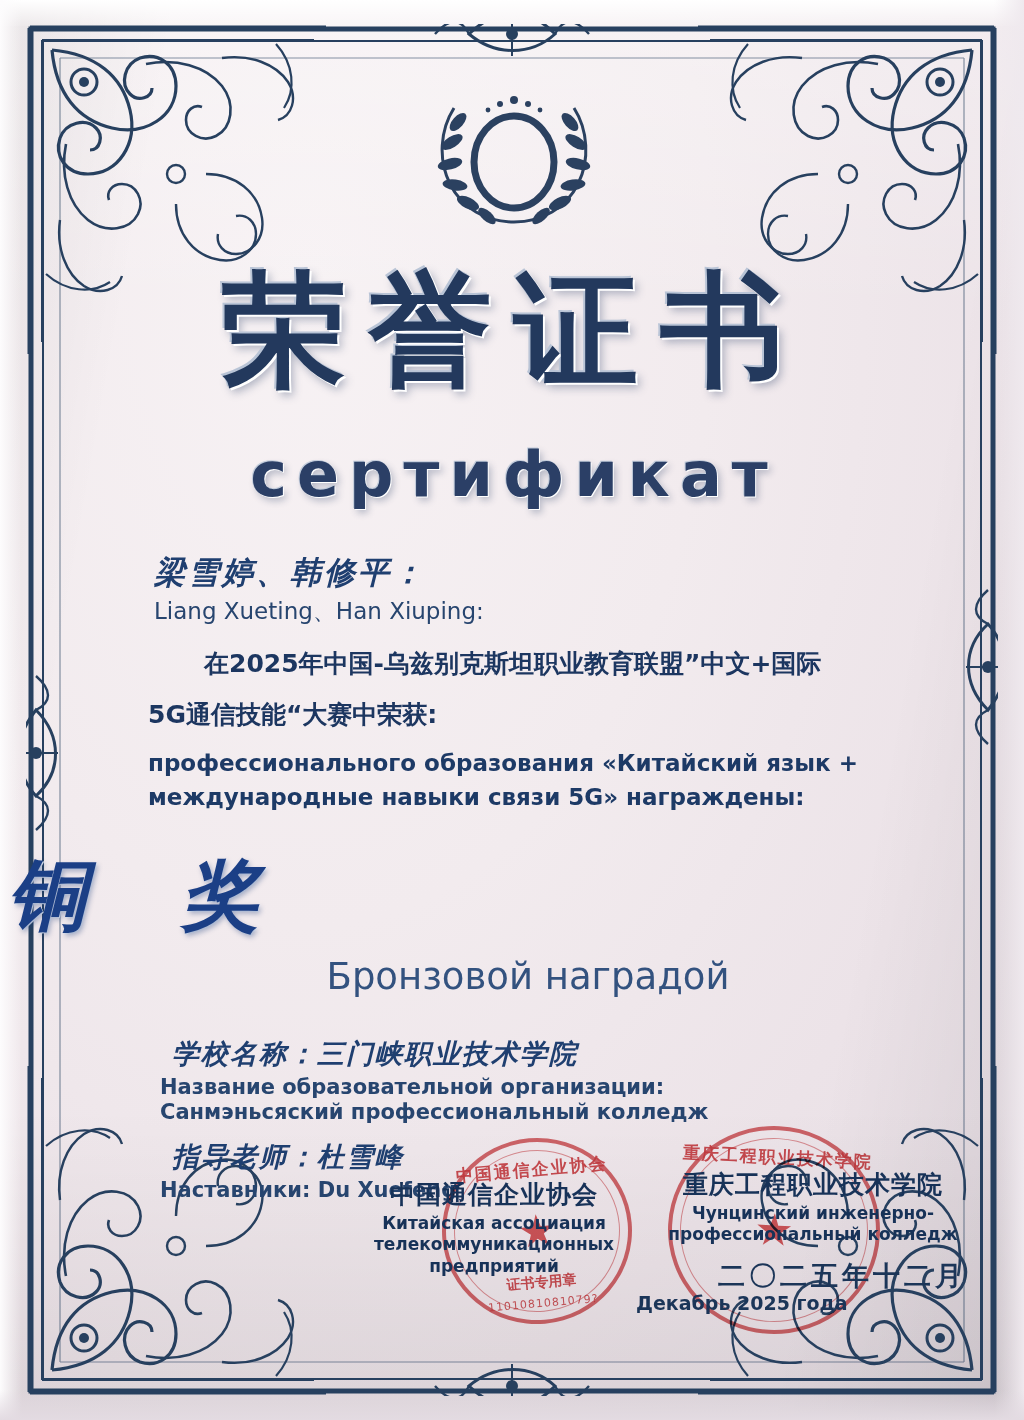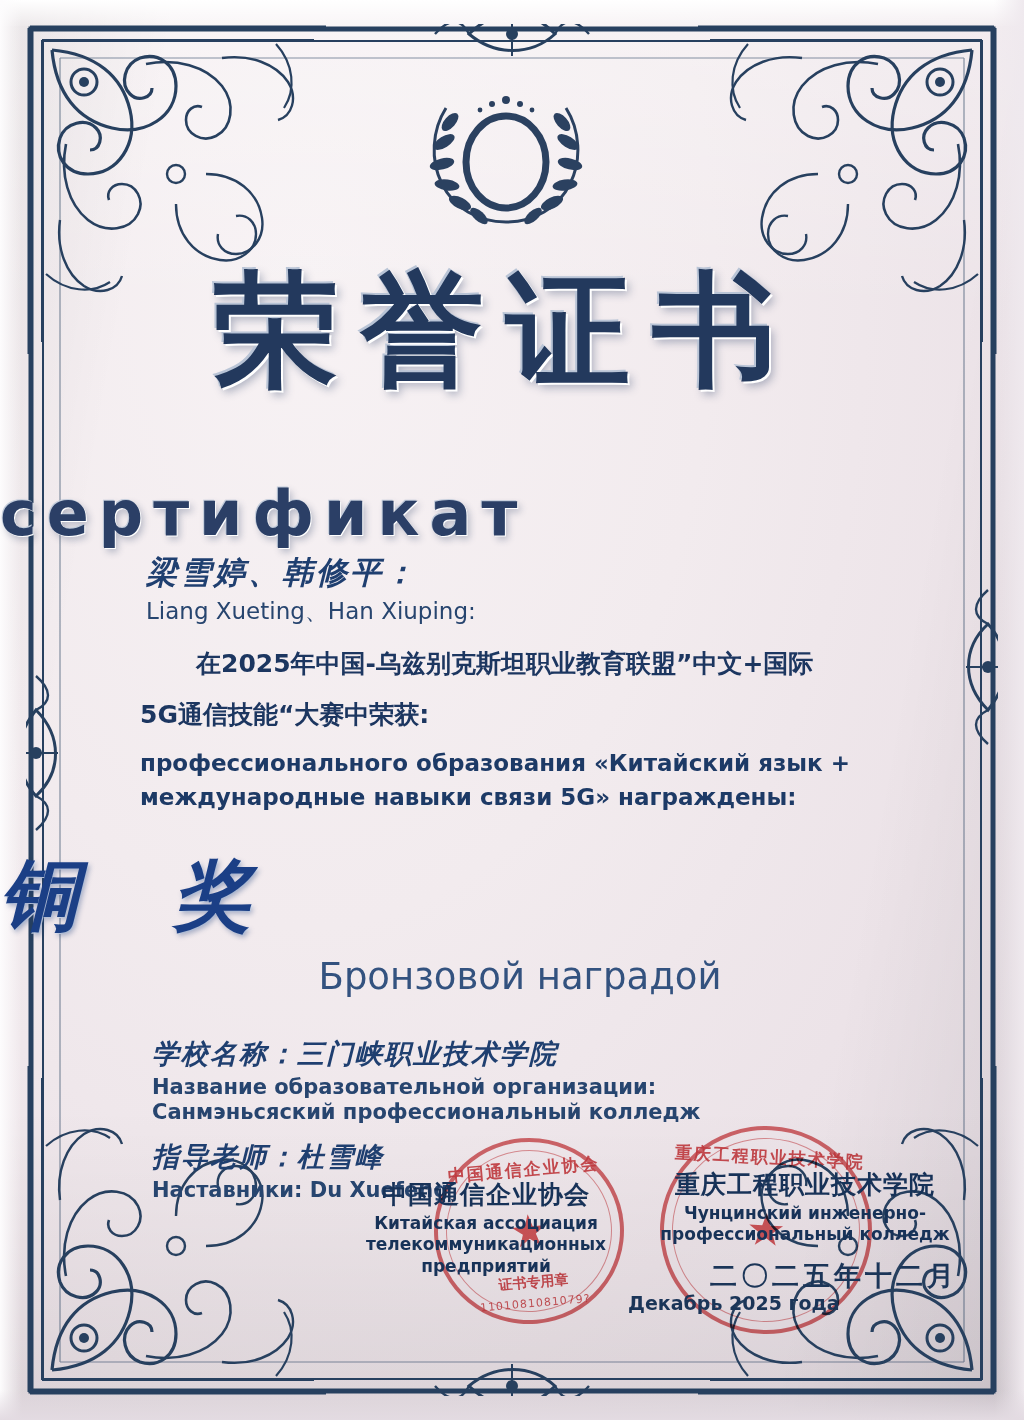--- a/index.html
+++ b/index.html
@@ -55,21 +55,21 @@
   .border-svg {
     position: absolute;
     top: 24px;
     left: 26px;
     width: 972px;
     height: 1372px;
   }
 
   .content {
     position: absolute;
-    top: 0; left: 0;
+    top: 0; left: 8px;
     width: 1012px;
     height: 1420px;
     border-radius: 18px;
   }
 
   
   .wreath {
     position: absolute;
     top: 86px;
     left: 50%;
@@ -92,32 +92,31 @@
     text-shadow:
       2px 2px 0 #ffffff,
       -2px -2px 0 #b9c4d6,
       4px 5px 9px rgba(40,60,100,0.35);
     line-height: 1;
   }
   .title-ru {
     position: absolute;
     top: 444px;
     left: 0; right: 0;
-    text-align: left;
+    text-align: center;
     font-family: "DejaVu Sans", sans-serif;
     font-weight: bold;
     font-size: 62px;
     letter-spacing: 10px;
     color: #2b3f66;
     text-shadow:
       1px 1px 0 #ffffff,
       -1px -1px 0 #c2ccdb,
       3px 4px 7px rgba(40,60,100,0.3);
     line-height: 1;
-    margin-top: 39px;
   }
 
   
   .body-block {
     position: absolute;
     top: 552px;
     left: 140px;
     width: 756px;
     color: #1d3a63;
   }
@@ -191,21 +190,21 @@
     width: 700px;
     color: #1d3a63;
   }
   .f-row-cn {
     font-family: Liberation Serif, serif;
     font-style: italic;
     font-weight: bold;
     font-size: 27px;
     letter-spacing: 2px;
     color: #1f3f70;
-    margin: 0 0 3px 0;
+    margin: 0 0 3px 12px;
   }
   .f-row-ru {
     font-family: "DejaVu Sans", sans-serif;
     font-weight: bold;
     font-size: 21px;
     color: #27456f;
     margin: 0 0 1px 0;
   }
   .f-gap { height: 14px; }
 

